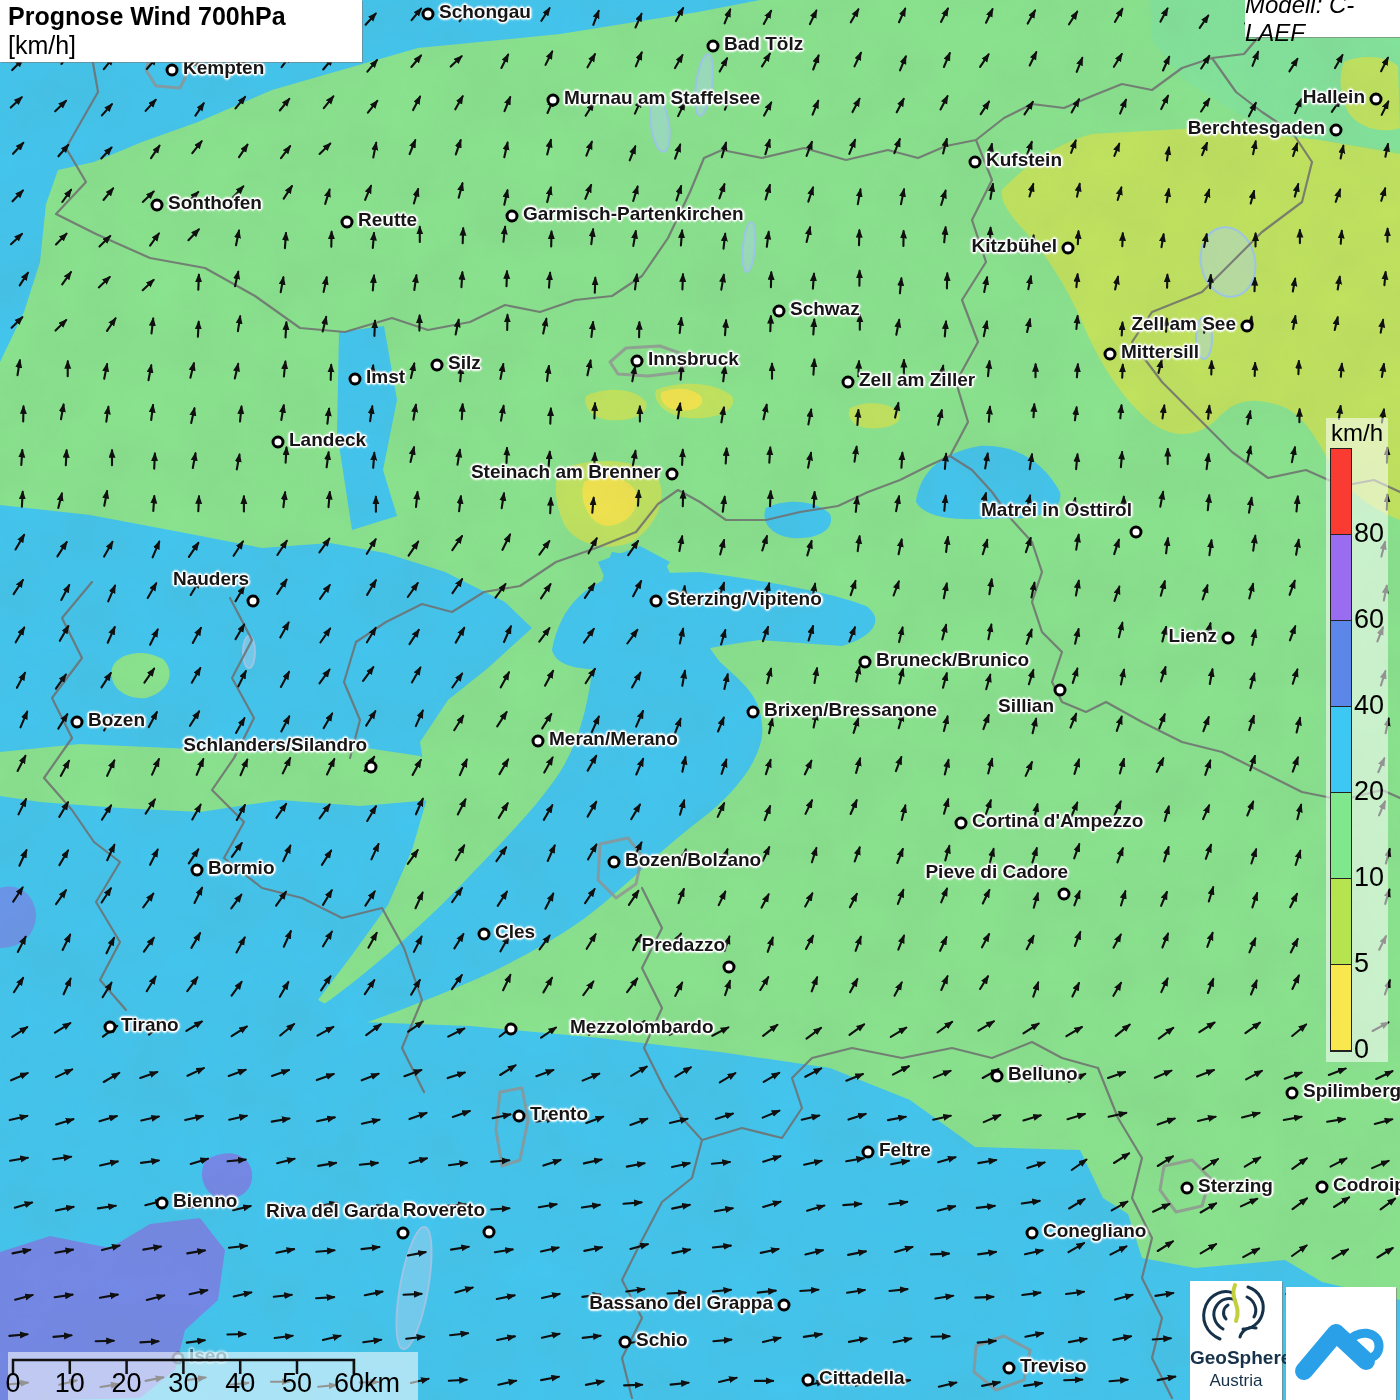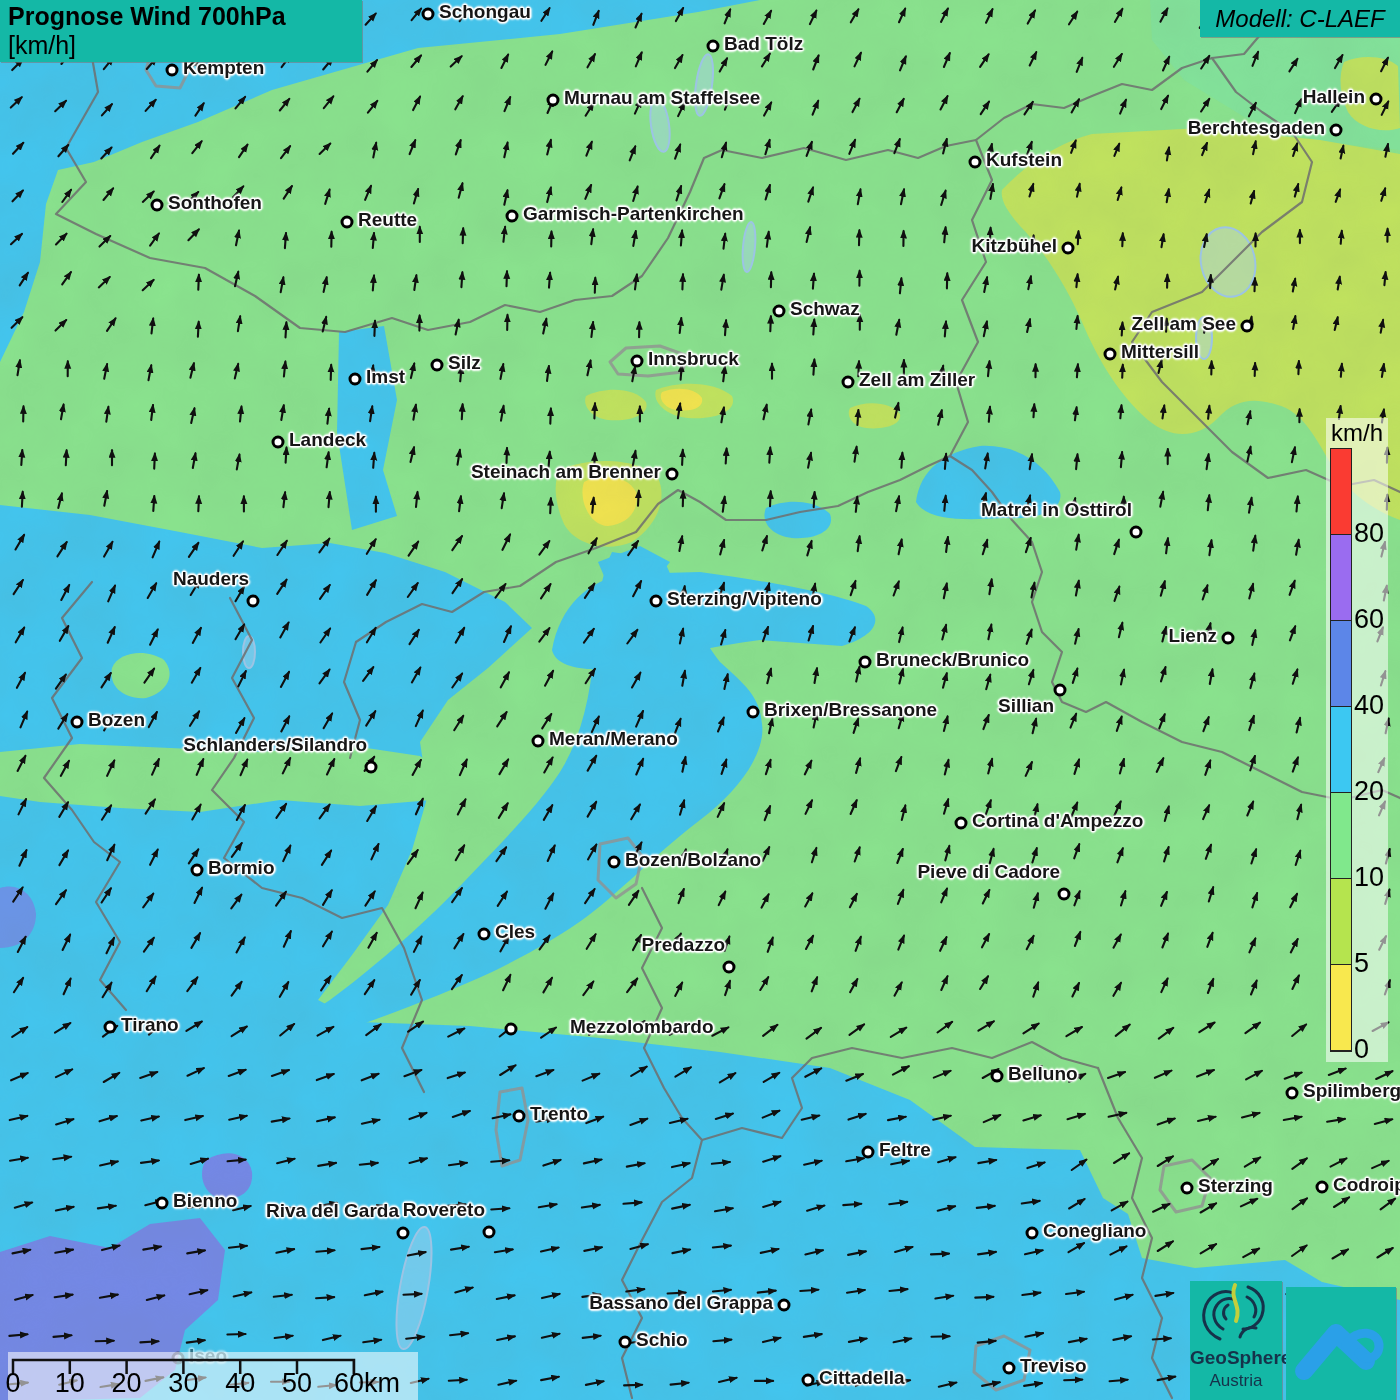--- a/index.html
+++ b/index.html
@@ -8,26 +8,26 @@
   #mapsvg{position:absolute;left:0;top:0;}
   
   #citylayer{position:absolute;left:0;top:0;width:1400px;height:1400px;pointer-events:none;}
   .citydot{position:absolute;width:13px;height:13px;border:3px solid #000;border-radius:50%;
            background:#fff;box-sizing:border-box;transform:translate(-50%,-50%);}
   .citylbl{position:absolute;font-size:19px;font-weight:bold;color:#161616;white-space:nowrap;
            text-shadow:-2px 0 2px #fff,2px 0 2px #fff,0 -2px 2px #fff,0 2px 2px #fff,
                        -1px -1px 1px #fff,1px 1px 1px #fff,1px -1px 1px #fff,-1px 1px 1px #fff;}
   .faded{opacity:.45;}
   
-  .whitebox{position:absolute;background:#14b8a6;box-shadow:1px 1px 0 rgba(120,120,120,.6);}
+  .whitebox{position:absolute;background:#ffffff;box-shadow:1px 1px 0 rgba(120,120,120,.6);}
   #titlebox{left:0;top:0;width:362px;height:62px;padding:2px 8px;box-sizing:border-box;}
   #titleline1{font-size:25px;color:#000;}
   #titleline1 b{font-weight:bold;}
   #titleline2{font-size:24px;font-style:italic;color:#000;margin-top:1px;}
-  #modelbox{right:0;top:0;left:auto;width:200px;height:37px;font-size:24px;font-style:italic;
+  #modelbox{right:0;top:0;left:auto;width:155px;height:37px;font-size:24px;font-style:italic;
             color:#000;display:flex;align-items:center;justify-content:center;}
   
   #legend{position:absolute;left:1326px;top:418px;width:62px;height:644px;
           background:rgba(255,255,255,.55);}
   #legendunit{position:absolute;left:5px;top:1px;font-size:24px;color:#000;}
   #legendbar{position:absolute;left:4px;top:30px;width:20px;height:602px;border:1px solid #222;
              box-sizing:content-box;}
   .lgbox{width:20px;height:86px;box-sizing:border-box;border-bottom:1px solid #222;}
   .lglbl{position:absolute;left:28px;font-size:27px;color:#000;}
   
@@ -1208,21 +1208,21 @@
       <div class="citylbl" style="left: 549px; top: 728px;">Meran/Merano</div>
       <div class="citydot" style="left: 371px; top: 767px;"></div>
       <div class="citylbl" style="right: 1033px; top: 734px;">Schlanders/Silandro</div>
       <div class="citydot" style="left: 961px; top: 823px;"></div>
       <div class="citylbl" style="left: 972px; top: 810px;">Cortina d'Ampezzo</div>
       <div class="citydot" style="left: 614px; top: 862px;"></div>
       <div class="citylbl" style="left: 625px; top: 849px;">Bozen/Bolzano</div>
       <div class="citydot" style="left: 197px; top: 870px;"></div>
       <div class="citylbl" style="left: 208px; top: 857px;">Bormio</div>
       <div class="citydot" style="left: 1064px; top: 894px;"></div>
-      <div class="citylbl" style="right: 340px; top: 861px;">Pieve di Cadore</div>
+      <div class="citylbl" style="right: 332px; top: 861px;">Pieve di Cadore</div>
       <div class="citydot" style="left: 484px; top: 934px;"></div>
       <div class="citylbl" style="left: 495px; top: 921px;">Cles</div>
       <div class="citydot" style="left: 729px; top: 967px;"></div>
       <div class="citylbl" style="right: 675px; top: 934px;">Predazzo</div>
       <div class="citydot" style="left: 110px; top: 1027px;"></div>
       <div class="citylbl" style="left: 121px; top: 1014px;">Tirano</div>
       <div class="citydot" style="left: 511px; top: 1029px;"></div>
       <div class="citylbl" style="left: 522px; top: 1016px; padding-left: 48px;">Mezzolombardo</div>
       <div class="citydot" style="left: 997px; top: 1076px;"></div>
       <div class="citylbl" style="left: 1008px; top: 1063px;">Belluno</div>

